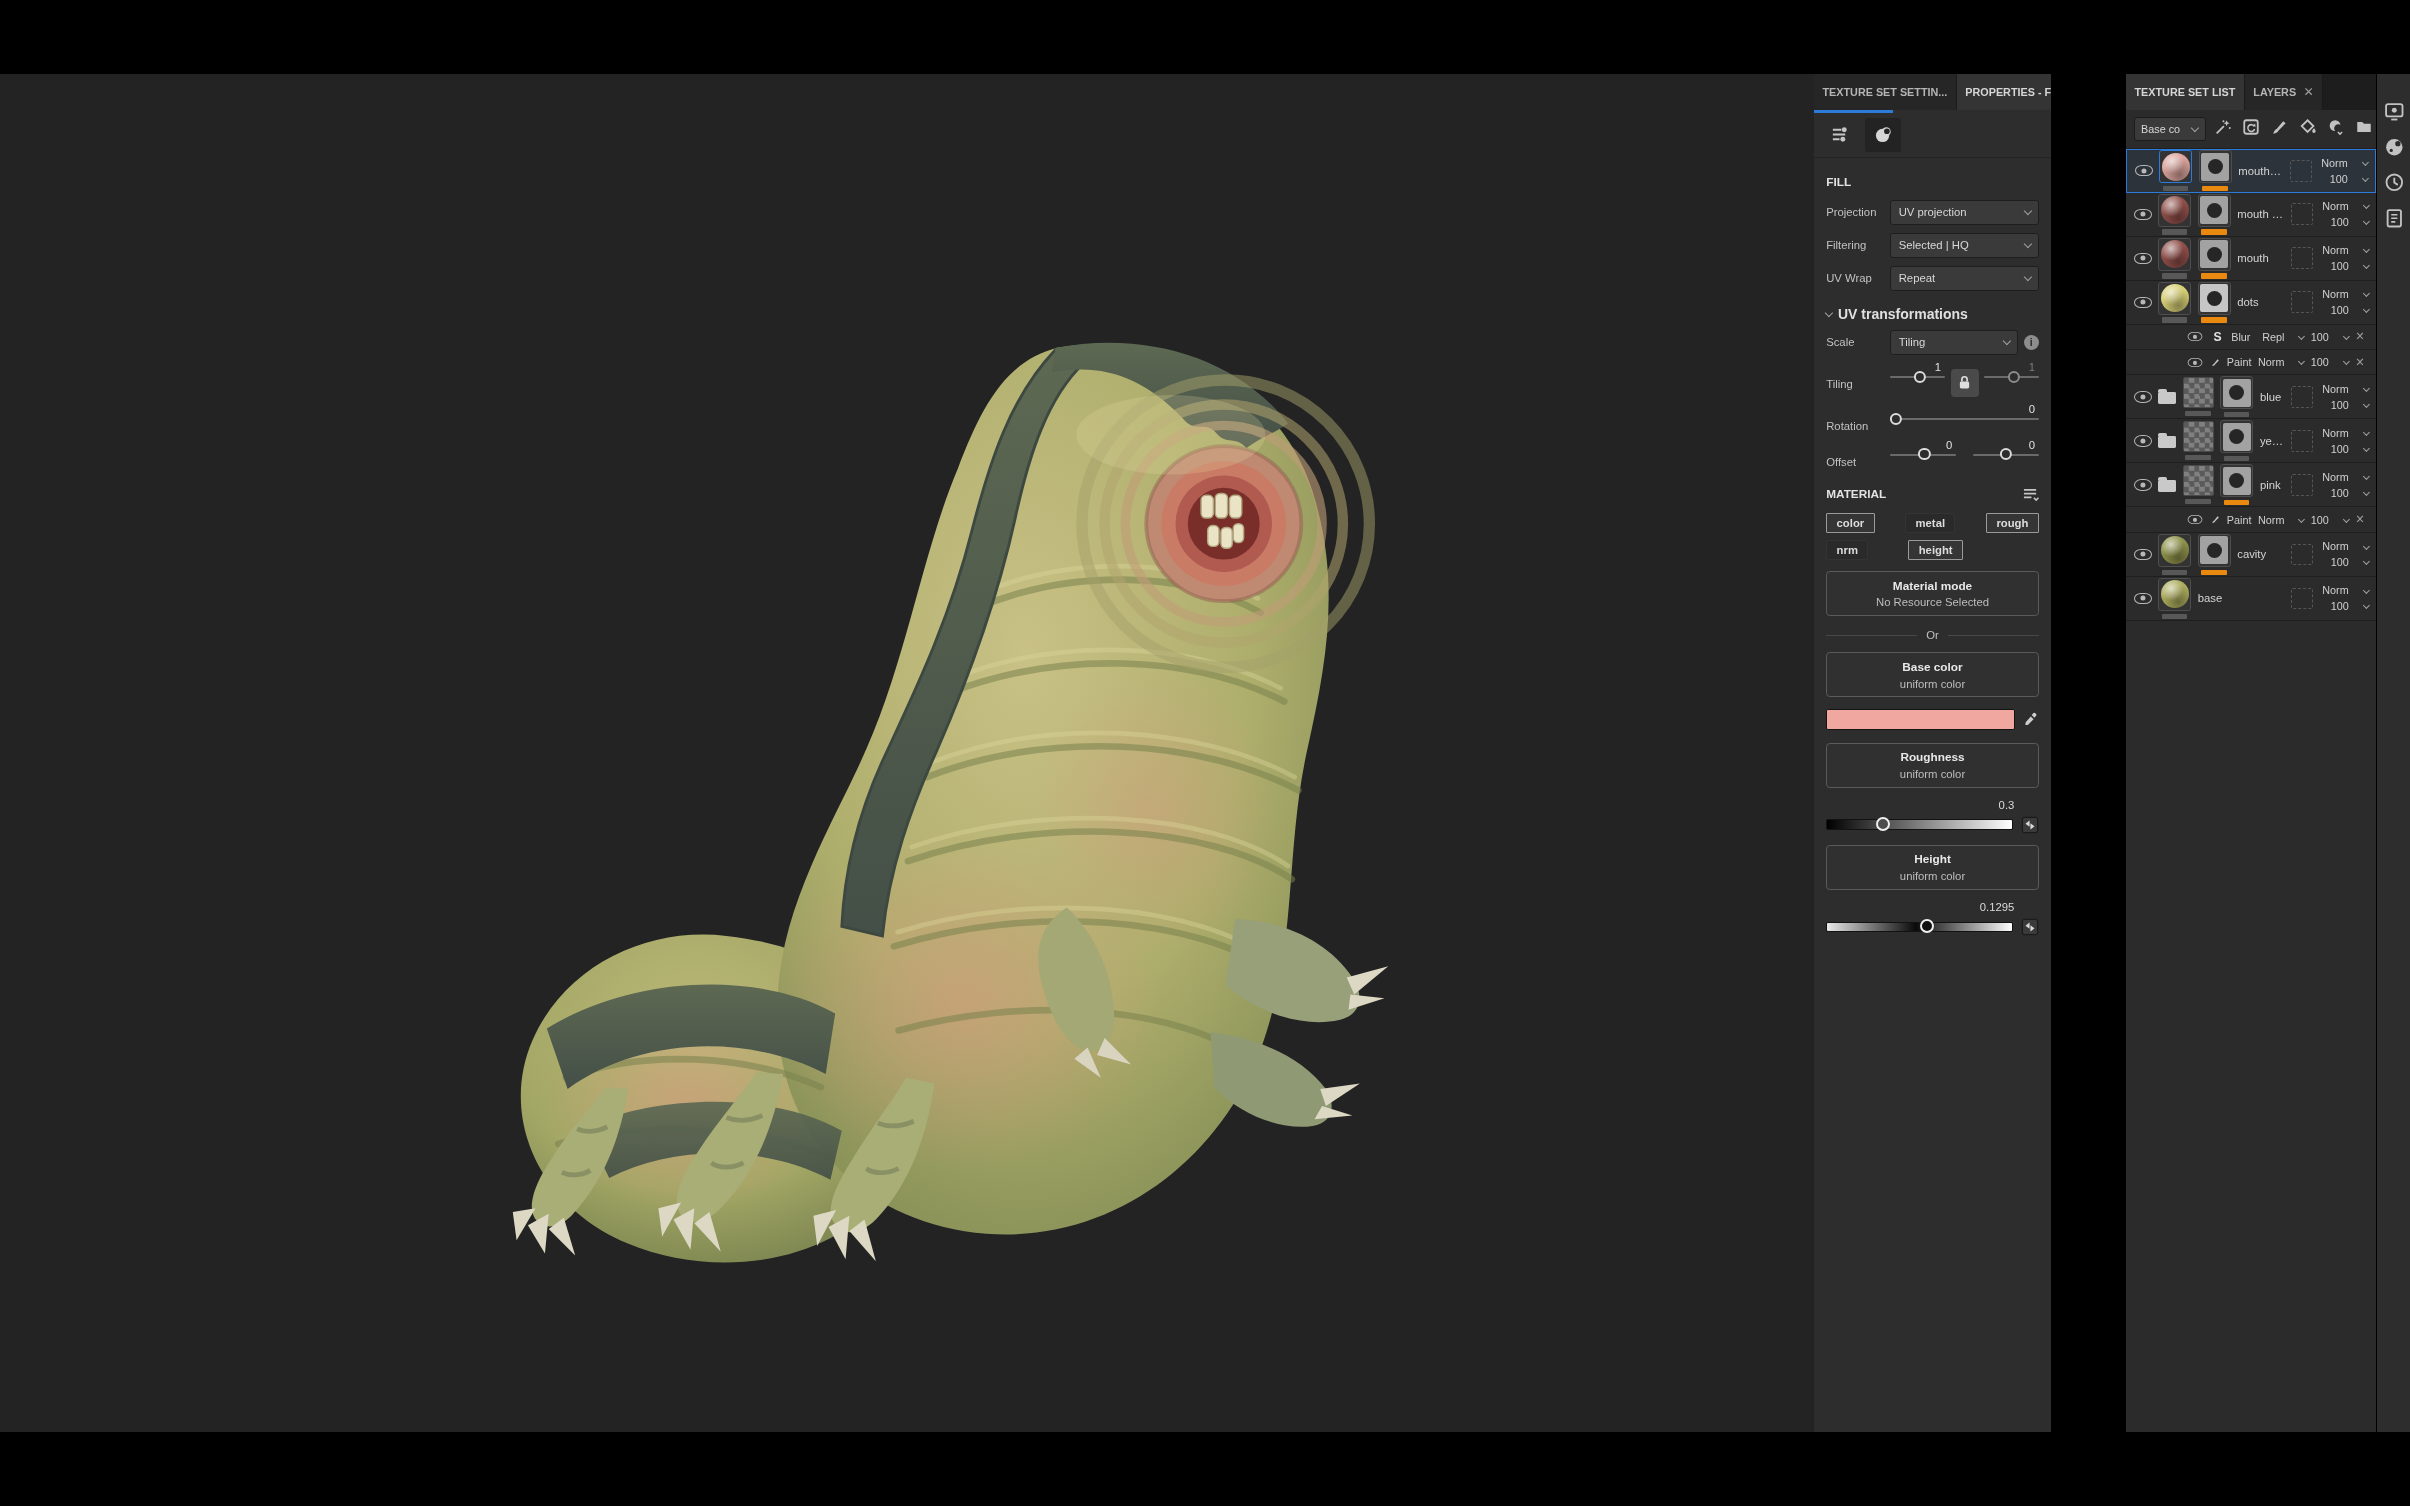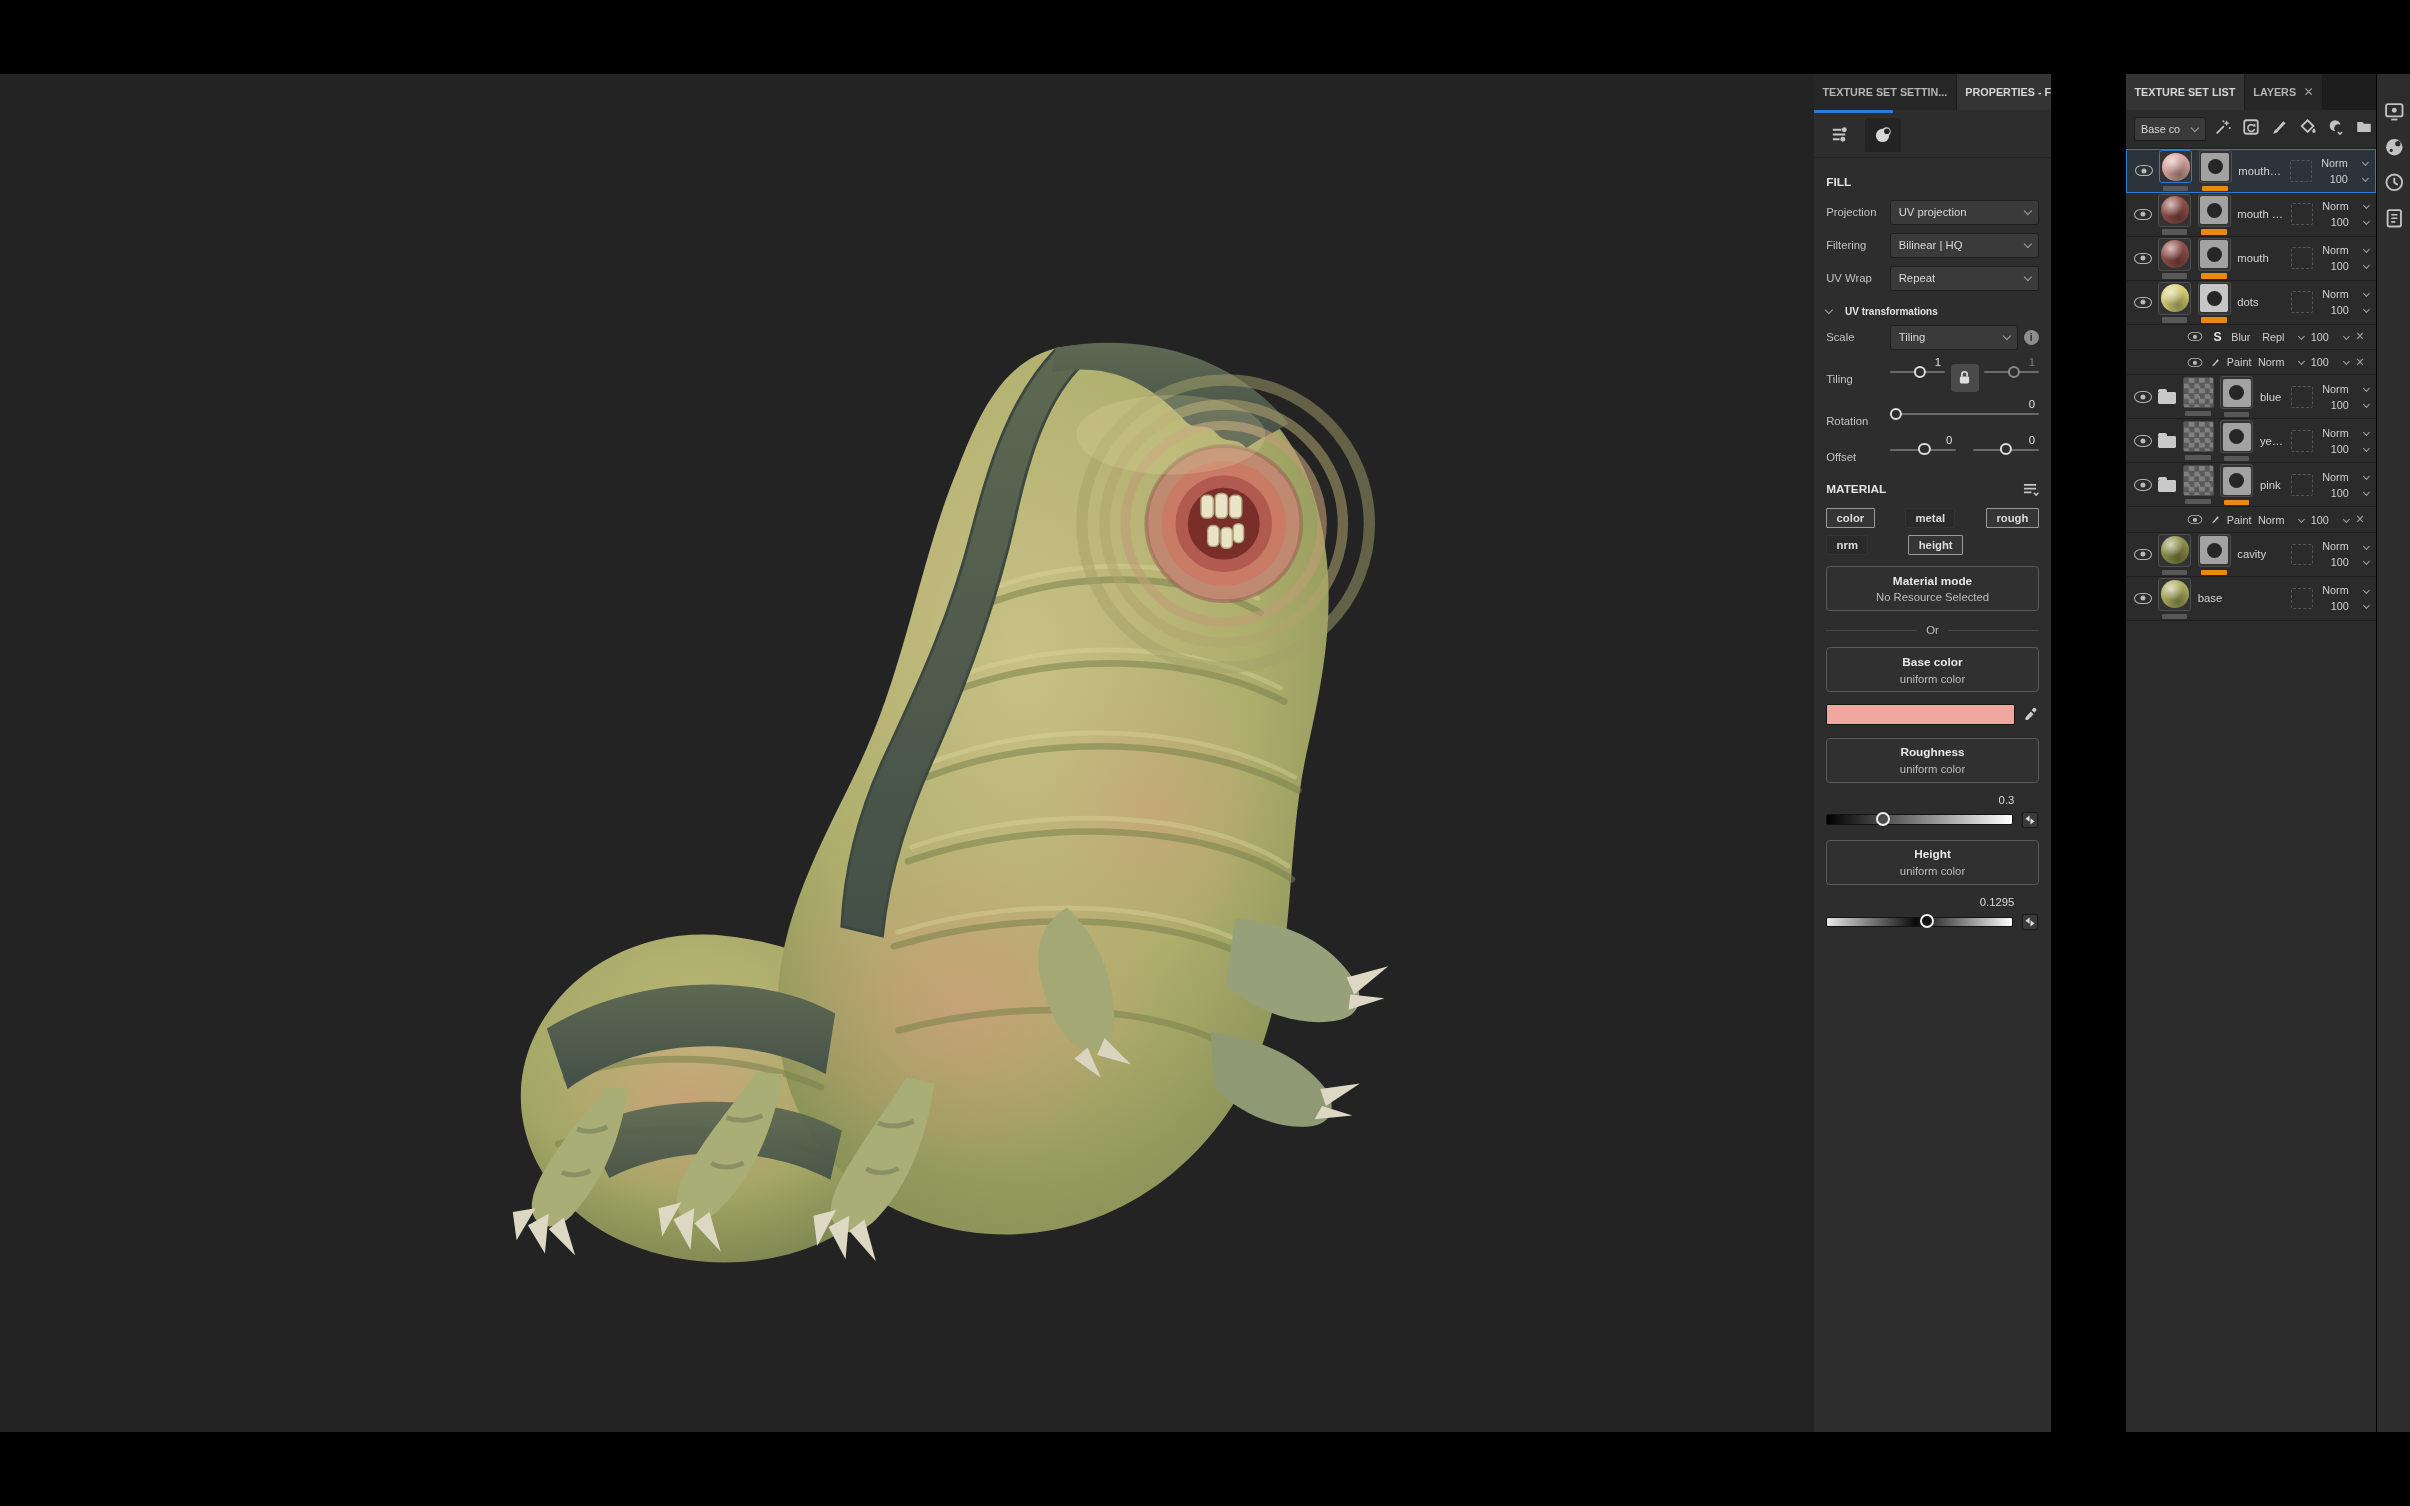--- a/index.html
+++ b/index.html
@@ -21,21 +21,21 @@
   .ptools{display:flex;gap:7.5px;padding:7.5px 7.5px 5.6px;border-bottom:0.9px solid #232323}
   .pbtn{width:36px;height:34px;display:flex;align-items:center;justify-content:center;border-radius:2.8px}
   .pbtn.dark{background:#232323}
   
   .pcontent{padding:3.8px 12.2px 19px;font-size:11.3px}
   .stitle{font-weight:bold;color:#e3e3e3;font-size:11.8px;margin:13px 0 11.3px}
   .frow{display:flex;align-items:center;margin:8.5px 0}
   .flabel{width:64px;color:#c2c2c2;flex:none}
   .select{flex:1;height:24.5px;background:#3a3a3a;border:0.9px solid #1e1e1e;border-radius:2.8px;display:flex;align-items:center;justify-content:space-between;padding:0 7.5px;color:#d8d8d8}
   .chev{border:solid #a0a0a0;border-width:0 1.4px 1.4px 0;padding:2.4px;transform:rotate(45deg);display:inline-block;flex:none;margin-top:-2.8px}
-  .uvhead{display:flex;align-items:center;gap:13px;font-weight:bold;font-size:10px;color:#e0e0e0;margin:15px 0 7.5px}
+  .uvhead{display:flex;align-items:center;gap:6px;font-weight:bold;font-size:14px;color:#e0e0e0;margin:15px 0 7.5px}
   .uvhead .chev{margin:0 0 1.9px}
   .info{width:15px;height:15px;border-radius:50%;background:#8d8d8d;color:#2b2b2b;font-weight:bold;font-size:10.4px;display:flex;align-items:center;justify-content:center;flex:none;margin-left:5.6px}
   .scell{flex:1;position:relative;padding-top:13px}
   .sval{position:absolute;right:3.8px;top:-1.9px;color:#e0e0e0}
   .sval.dim{color:#7d7d7d}
   .minitrack{height:1.9px;background:#6a6a6a;position:relative;border-radius:0.9px}
   .knob{position:absolute;top:-5.6px;width:12.2px;height:12.2px;border:2.4px solid #dcdcdc;border-radius:50%;background:#2d2d2d;transform:translateX(-50%)}
   .lockbtn{width:28px;height:28px;background:#4a4a4a;border-radius:3.8px;display:flex;align-items:center;justify-content:center;flex:none;margin:5.6px 5.6px 0}
   .mathead{display:flex;justify-content:space-between;align-items:center;margin:19px 0 11.3px;font-weight:bold;font-size:11.8px;color:#e3e3e3}
   .chiprow{display:flex;margin:7.5px 0}
@@ -245,21 +245,21 @@
     <div class="frow">
       <span class="flabel">Projection</span>
       <div class="select">
         <span>UV projection</span>
           <i class="chev"></i>
       </div>
     </div>
     <div class="frow">
       <span class="flabel">Filtering</span>
       <div class="select">
-        <span>Bilinear | HQ</span>
+        <span>Selected | HQ</span>
           <i class="chev"></i>
       </div>
     </div>
     <div class="frow">
       <span class="flabel">UV Wrap</span>
       <div class="select">
         <span>Repeat</span>
           <i class="chev"></i>
       </div>
     </div>

